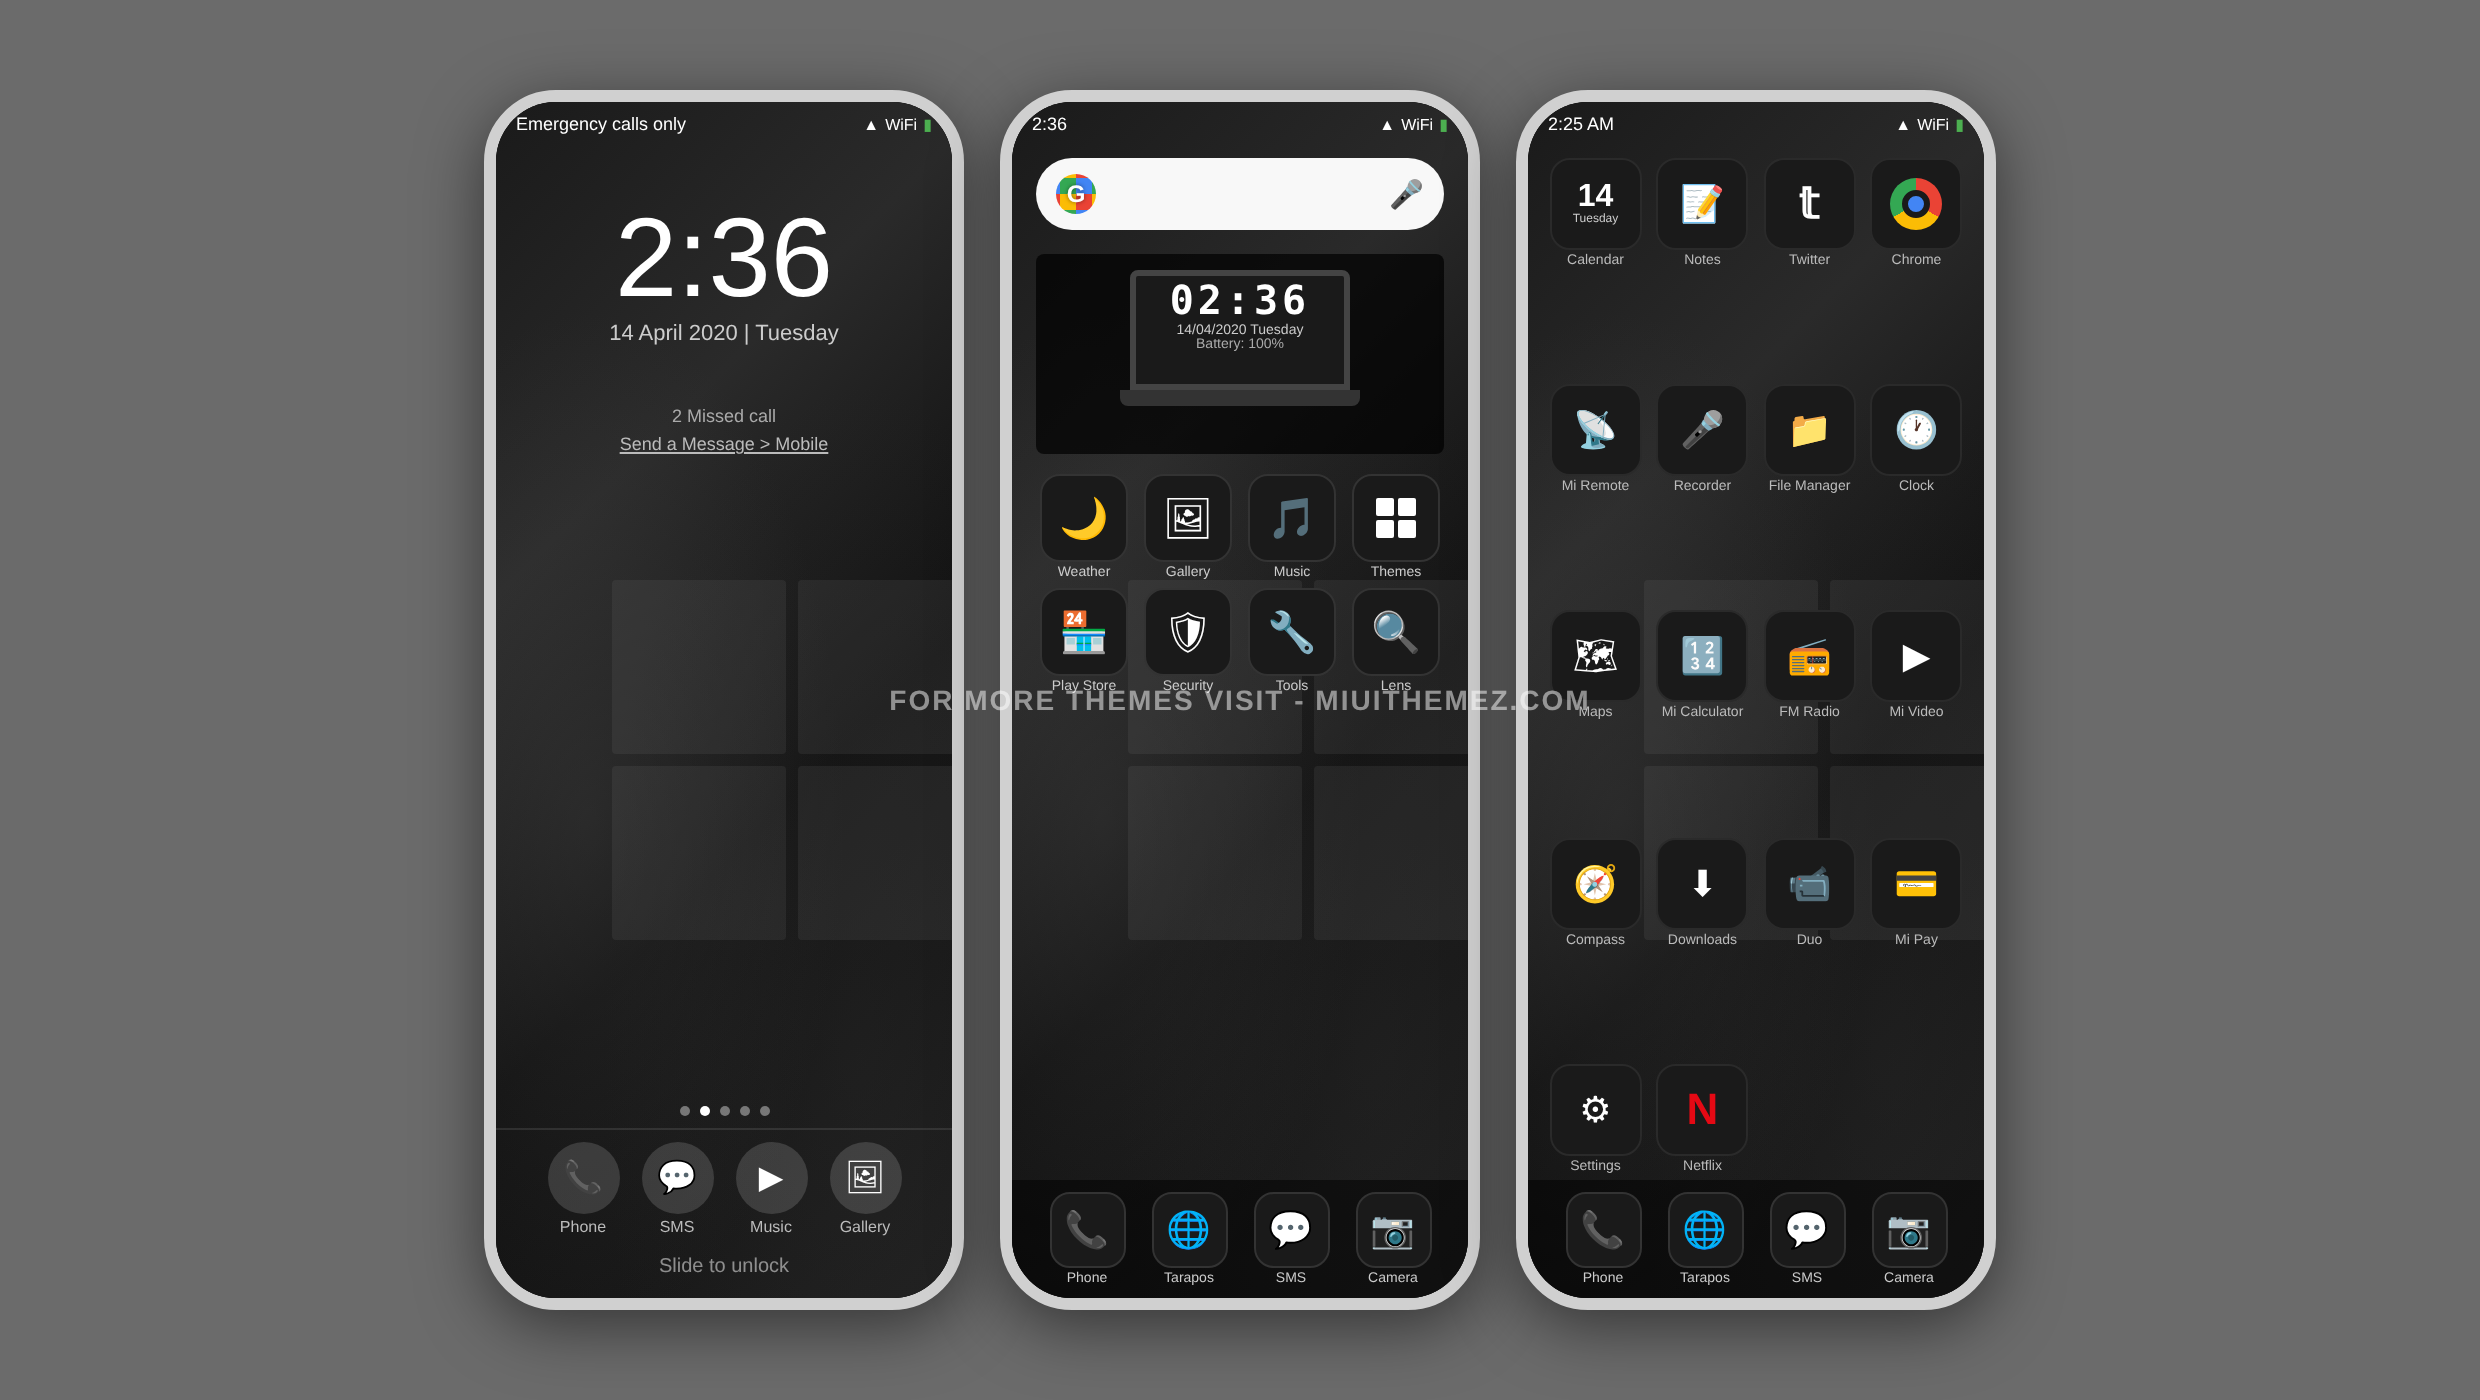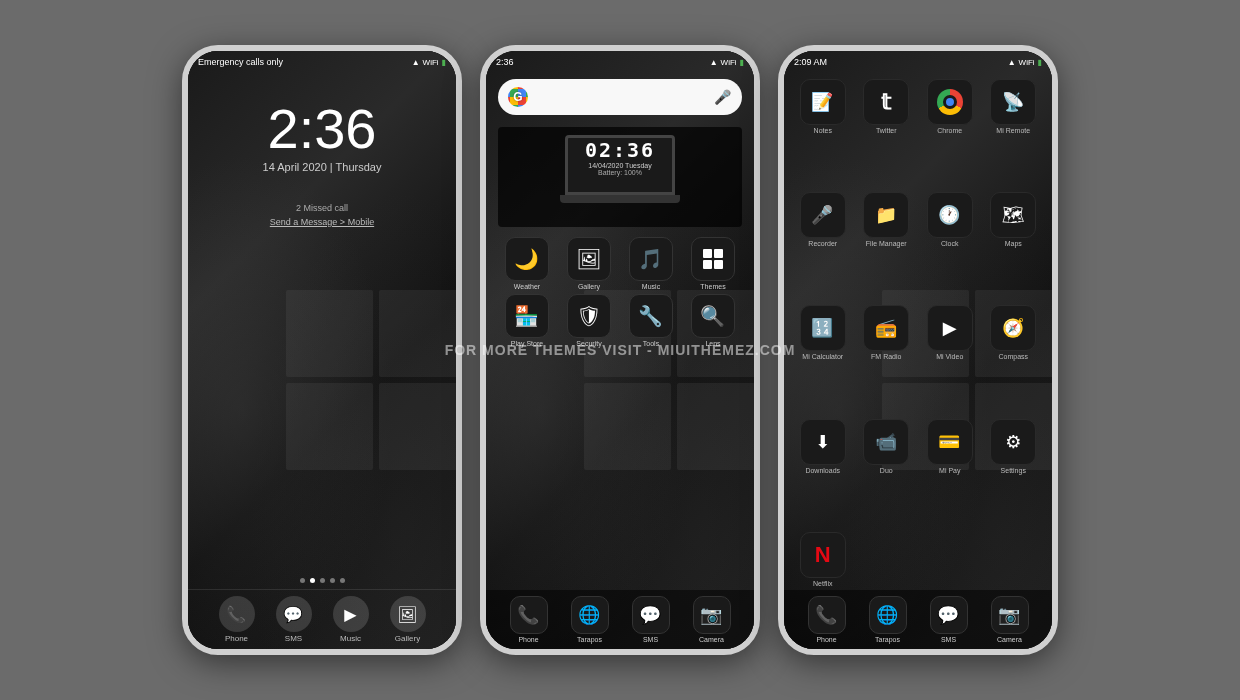--- a/index.html
+++ b/index.html
@@ -10,21 +10,21 @@
       font-family: 'Arial', sans-serif;
       overflow: hidden;
       display: flex;
       align-items: center;
       justify-content: center;
       gap: 18px;
     }
 
     
     .phone {
-      width: 280px;
+      width: 240px;
       height: 610px;
       background: #1a1a1a;
       border-radius: 36px;
       border: 6px solid #d0d0d0;
       overflow: hidden;
       position: relative;
       box-shadow: 0 8px 32px rgba(0,0,0,0.5);
       display: flex;
       flex-direction: column;
     }
@@ -457,21 +457,21 @@
       <span class="status-text">Emergency calls only</span>
       <div class="status-icons">
         <span>▲</span>
         <span>WiFi</span>
         <span class="battery-green">▮</span>
       </div>
     </div>
 
     <div class="lock-screen-content">
       <div class="lock-time">2:36</div>
-      <div class="lock-date">14 April 2020 | Thursday</div>
+      <div class="lock-date">14 April 2020 | Tuesday</div>
       <div class="lock-missed">2 Missed call</div>
       <div class="lock-sms-preview">Send a Message &gt; Mobile</div>
     </div>
 
     <div class="lock-bottom">
       <div class="lock-dots">
         <div class="lock-dot"></div>
         <div class="lock-dot active"></div>
         <div class="lock-dot"></div>
         <div class="lock-dot"></div>
@@ -488,20 +488,21 @@
         </div>
         <div>
           <div class="lock-app-icon">▶</div>
           <div class="lock-app-label">Music</div>
         </div>
         <div>
           <div class="lock-app-icon">🖼</div>
           <div class="lock-app-label">Gallery</div>
         </div>
       </div>
+      <div class="slide-unlock">Slide to unlock</div>
     </div>
   </div>
 </div>
 
 <div class="phone">
   <div class="phone-screen">
     <div class="wallpaper">
       <div class="win-bg">
         <div class="win-bg-tile"></div>
         <div class="win-bg-tile"></div>
@@ -607,31 +608,40 @@
     <div class="wallpaper">
       <div class="win-bg">
         <div class="win-bg-tile"></div>
         <div class="win-bg-tile"></div>
         <div class="win-bg-tile"></div>
         <div class="win-bg-tile"></div>
       </div>
     </div>
 
     <div class="status-bar">
-      <span class="status-text">2:09 AM</span>
+      <span class="status-text">2:25 AM</span>
       <div class="status-icons">
         <span>▲</span>
         <span>WiFi</span>
         <span class="battery-green">▮</span>
       </div>
     </div>
 
     <div class="drawer-content">
       <div class="drawer-grid">
 
+        <div class="drawer-item">
+          <div class="drawer-icon">
+            <div class="cal-icon">
+              <div class="cal-day-num">14</div>
+              <div class="cal-day-name">Tuesday</div>
+            </div>
+          </div>
+          <div class="drawer-label">Calendar</div>
+        </div>
 
         <div class="drawer-item">
           <div class="drawer-icon">📝</div>
           <div class="drawer-label">Notes</div>
         </div>
 
         <div class="drawer-item">
           <div class="drawer-icon" style="font-size:22px;font-weight:bold;">𝕥</div>
           <div class="drawer-label">Twitter</div>
         </div>

